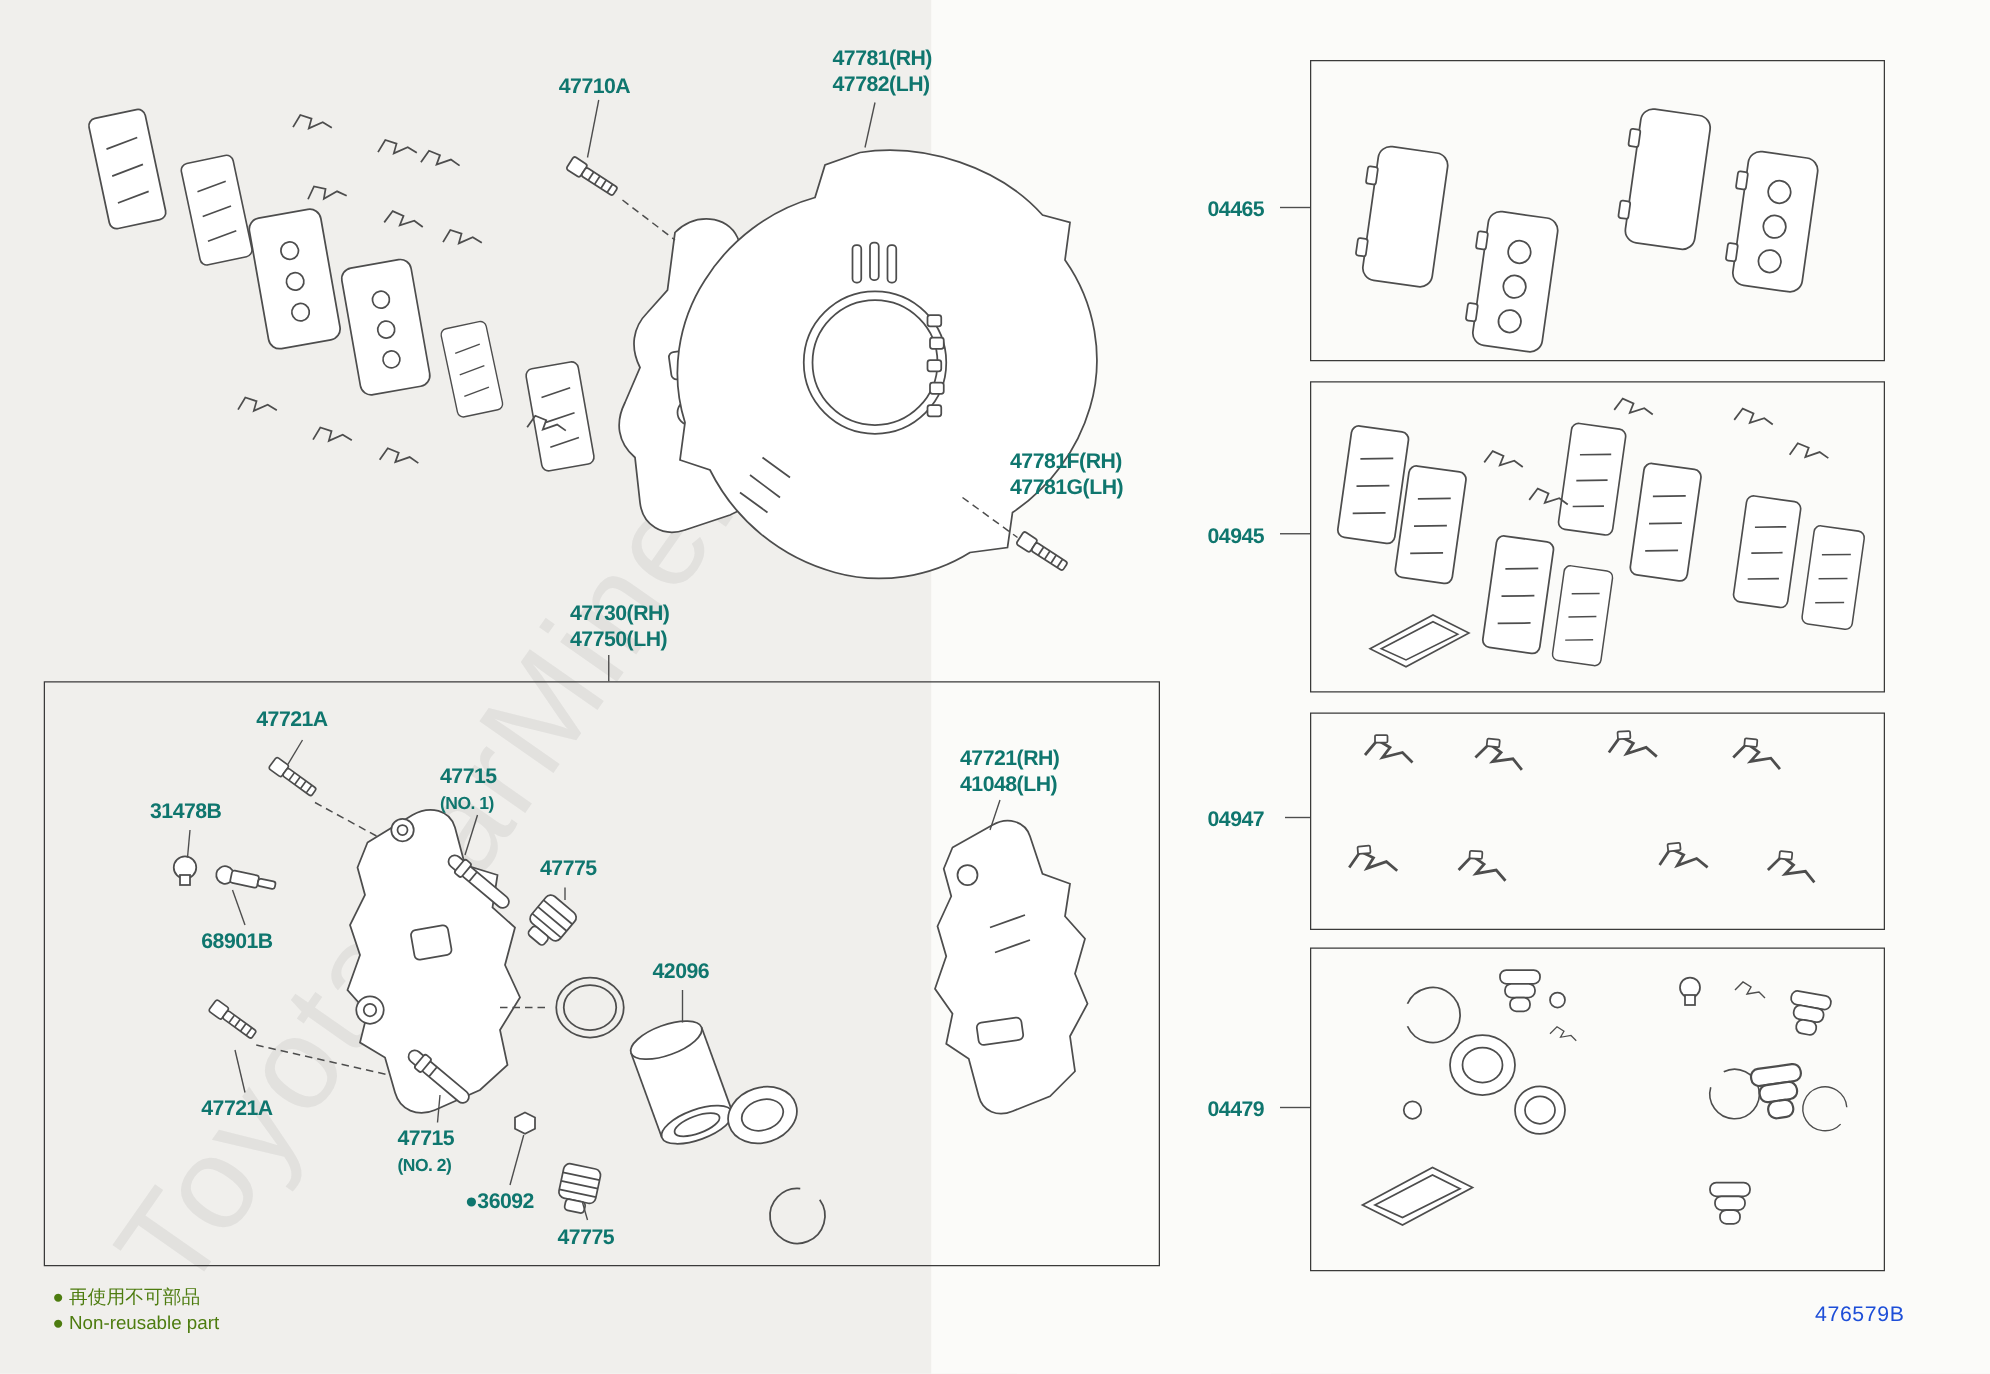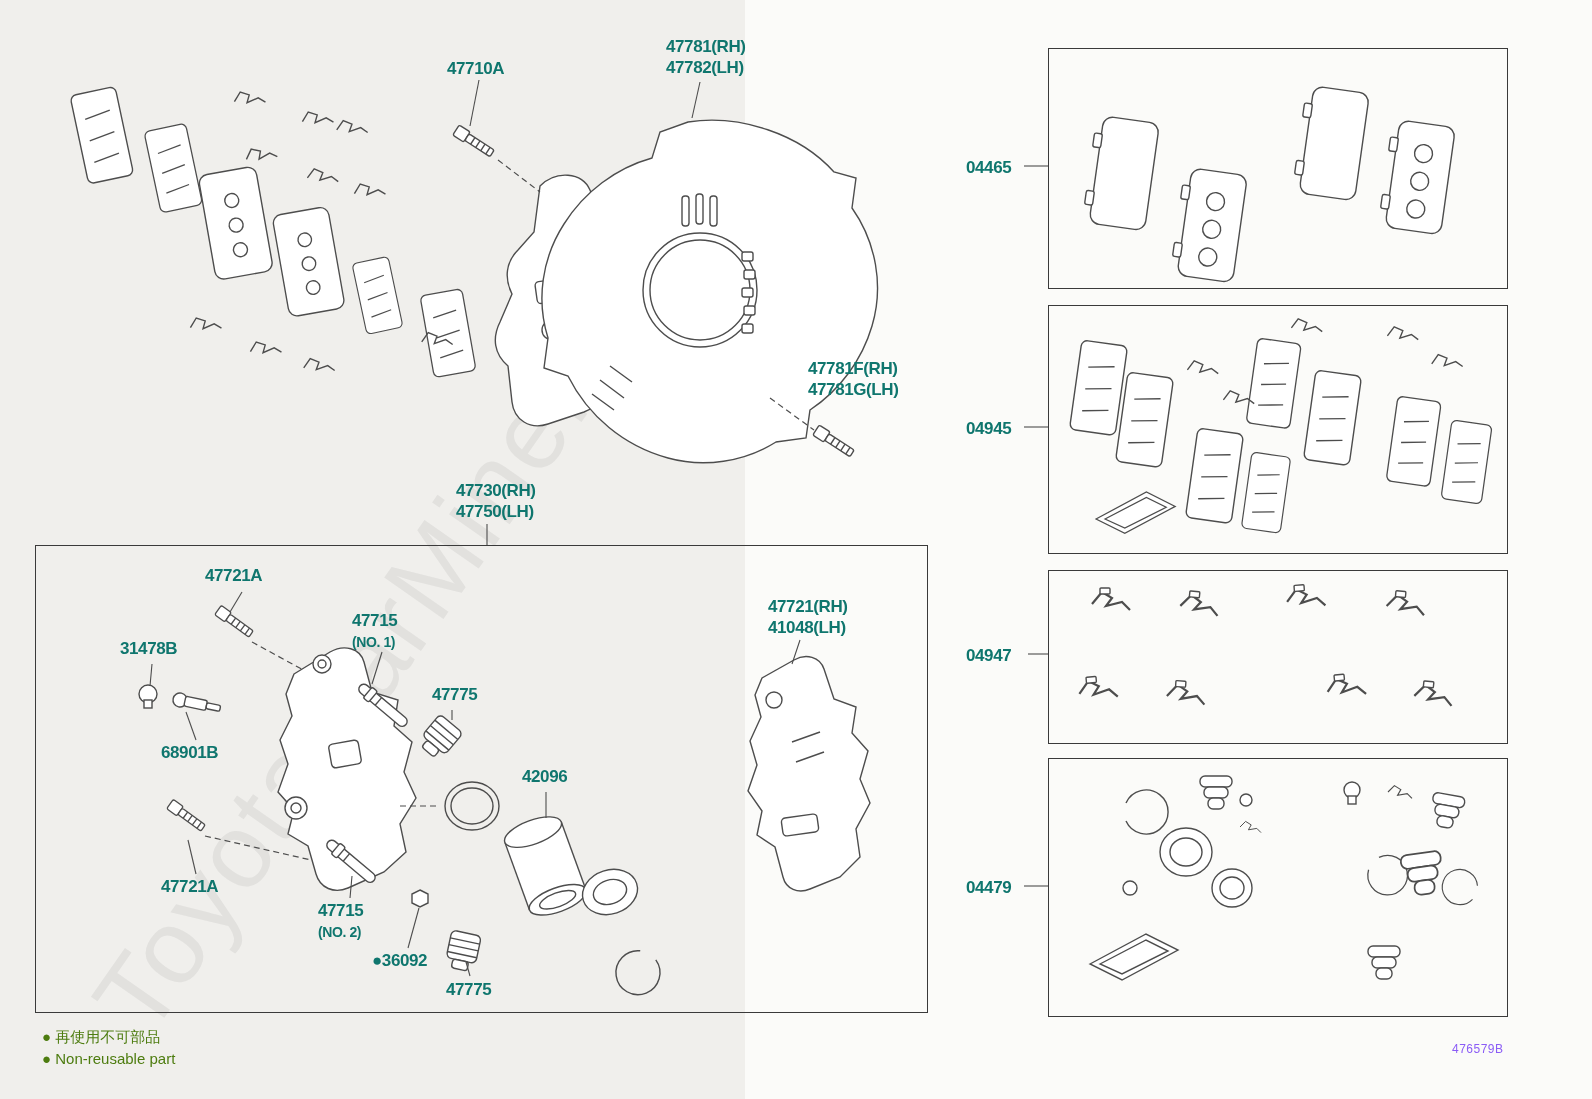--- a/index.html
+++ b/index.html
@@ -10,21 +10,21 @@
     color:rgba(70,70,70,0.08);transform:rotate(-55deg);transform-origin:0 0;white-space:nowrap;letter-spacing:3px}
   .art{position:absolute;left:0;top:0;z-index:2;stroke:#4d4d4d;stroke-width:1.4;fill:#ffffff}
   .art line{fill:none}
   .dash{stroke-dasharray:6 4;stroke-width:1.2}
   .ld{stroke-width:1.1}
   .box{position:absolute;border:1.6px solid #3a3a3a;z-index:3;background:transparent}
   .lbl{position:absolute;z-index:4;font-size:17px;font-weight:700;letter-spacing:-0.4px;line-height:21px;
     color:#0f766e;white-space:pre-line}
   .sub{font-size:14px}
   .legend{position:absolute;z-index:4;font-size:15px;color:#4d7c0f}
-  .code{position:absolute;z-index:4;font-size:12px;color:#8b5cf6;letter-spacing:0.5px}
+  .code{position:absolute;z-index:4;font-size:17px;color:#1d4ed8;letter-spacing:0.5px}
 </style>
 </head>
 <body>
 
 <div class="bg-right"></div>
 
 <div class="watermark">ToyotaCarMine.ru</div>
 
 <svg class="art" width="1592" height="1099" viewBox="0 0 1592 1099">
   <defs>

